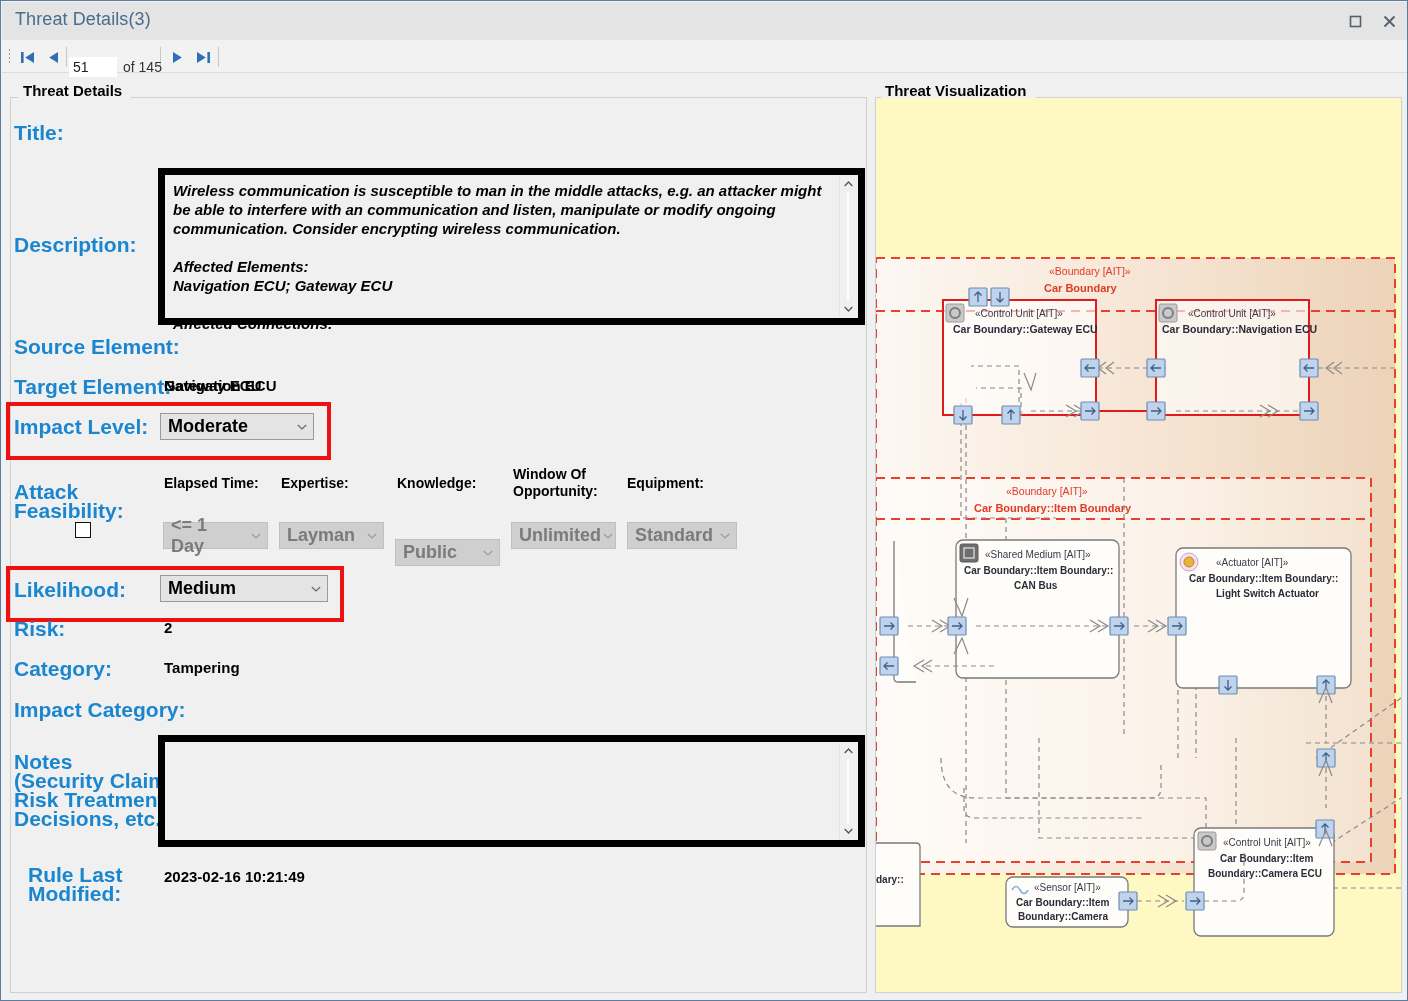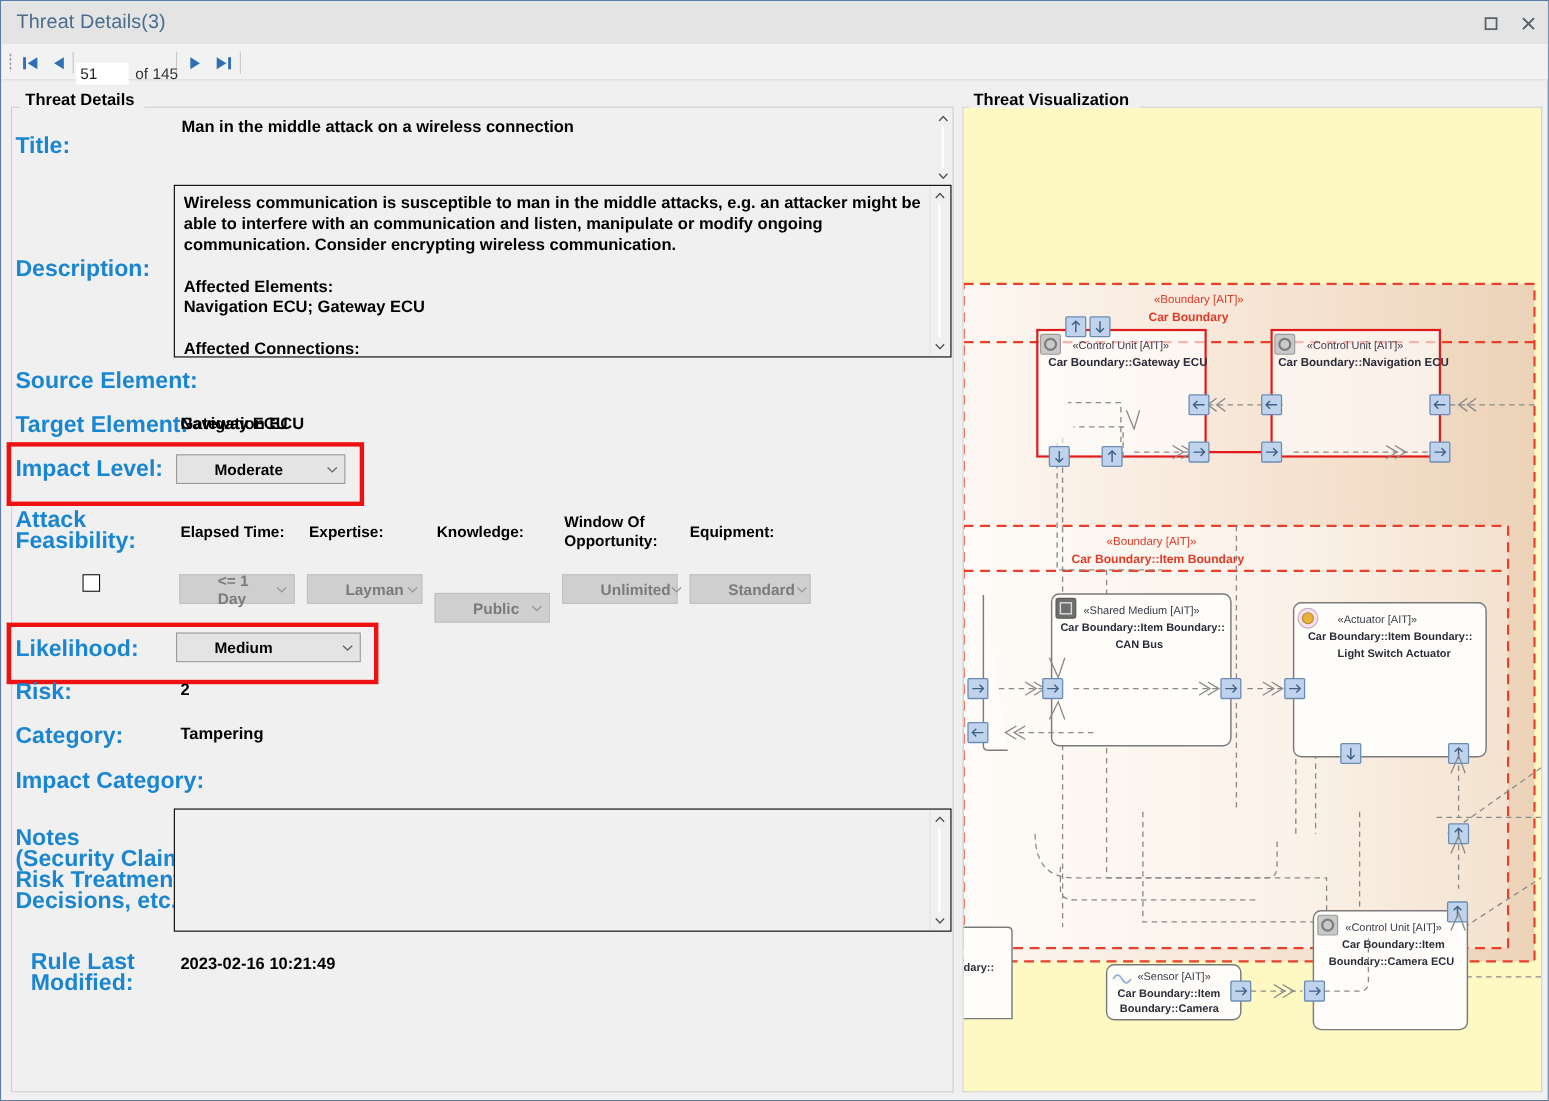--- a/index.html
+++ b/index.html
@@ -75,21 +75,21 @@
     line-height:19px;
   }
   .val{
     position:absolute;color:#000;font-size:15px;font-weight:bold;
   }
   .hdr{
     position:absolute;color:#000;font-size:14px;font-weight:bold;line-height:17px;
   }
   
   .textbox{
-    position:absolute;background:#f0f0f0;border:1px solid #000000;box-sizing:border-box;
+    position:absolute;background:#f0f0f0;border:7px solid #000000;box-sizing:border-box;font-style:italic;
   }
   .tb-inner{
     position:absolute;left:8px;top:6px;right:22px;
     font-size:15px;font-weight:bold;color:#000;line-height:19px;white-space:pre-wrap;
   }
   .vscroll{
     position:absolute;right:1px;top:1px;bottom:1px;width:17px;background:#f0f0f0;
     border-left:1px solid #e2e2e2;
   }
   .vscroll .arr{position:absolute;left:0;width:17px;height:14px;display:flex;align-items:center;justify-content:center;color:#555;font-size:10px;}
@@ -101,21 +101,21 @@
   .titlefield{
     position:absolute;left:157px;top:99px;width:707px;height:68px;
     background:#f0f0f0;box-sizing:border-box;
   }
   
   .combo{
     position:absolute;height:27px;box-sizing:border-box;
     background:#e1e1e1;border:1px solid #a0a0a0;
     display:flex;align-items:center;
   }
-  .combo .ctext{padding-left:7px;font-size:14px;font-weight:bold;color:#000;flex:1;margin-left:27px;}
+  .combo .ctext{padding-left:7px;font-size:18px;font-weight:bold;color:#000;flex:1;}
   .combo .carr{width:22px;display:flex;align-items:center;justify-content:center;color:#666;font-size:11px;}
   .combo.dis{background:#cfcfcf;border:1px solid #c0c0c0;}
   .combo.dis .ctext{color:#7b7b7b;}
   .combo.dis .carr{color:#9a9a9a;}
   .combo.enabled{background:#e4e4e4;border:1px solid #9a9a9a;}
   .chk{
     position:absolute;width:16px;height:16px;background:#fff;border:1px solid #111;box-sizing:border-box;
   }
   .hl{
     position:absolute;border:4px solid #ee1111;box-sizing:border-box;
@@ -178,36 +178,20 @@
   </div>
   <input class="page-input" value="51" style="">
   <div class="page-of">of 145</div>
 
   <div class="groupbox gb-left"></div>
   <div class="gb-left-topline-l"></div>
   <div class="gb-left-topline-r"></div>
   <div class="gb-left-title">Threat Details</div>
 
   <div class="lbl" style="left:13px;top:122px;">Title:</div>
-  <div class="titlefield">
-    <div style="position:absolute;left:7px;top:7px;font-size:15px;font-weight:bold;color:#000;">Man in the middle attack on a wireless connection</div>
-    <div class="vscroll" style="right:0;top:0;bottom:0;width:16px;background:#f0f0f0;border-left:none;">
-      <div class="arr up">
-        <svg width="9" height="6" viewBox="0 0 9 6">
-            <path d="M0.7 5 L4.5 1 L8.3 5" stroke="#555" stroke-width="1.3" fill="none"></path>
-          </svg>
-      </div>
-      <div class="track" style="left:7px;top:15px;bottom:15px;width:2px;background:#ffffff;"></div>
-      <div class="arr dn">
-        <svg width="9" height="6" viewBox="0 0 9 6">
-            <path d="M0.7 1 L4.5 5 L8.3 1" stroke="#555" stroke-width="1.3" fill="none"></path>
-          </svg>
-      </div>
-    </div>
-  </div>
 
   <div class="lbl" style="left:13px;top:234px;">Description:</div>
   <div class="textbox" style="left:157px;top:167px;width:707px;height:157px;">
     <div class="tb-inner">Wireless communication is susceptible to man in the middle attacks, e.g. an attacker might be able to interfere with an communication and listen, manipulate or modify ongoing communication. Consider encrypting wireless communication.
 
 Affected Elements:
 Navigation ECU; Gateway ECU
 
 Affected Connections:</div>
     <div class="vscroll">
@@ -235,21 +219,21 @@
   <div class="lbl" style="left:13px;top:416px;">Impact Level:</div>
   <div class="combo enabled" style="left:159px;top:412px;width:154px;">
     <span class="ctext">Moderate</span>
     <span class="carr">
       <svg width="10" height="6" viewBox="0 0 10 6">
           <path d="M0.8 1 L5 5 L9.2 1" stroke="#666" stroke-width="1.2" fill="none"></path>
         </svg>
     </span>
   </div>
 
-  <div class="lbl" style="left:13px;top:462px;white-space:pre;">Attack
+  <div class="lbl" style="left:13px;top:481px;white-space:pre;">Attack
 Feasibility:</div>
   <div class="chk" style="left:74px;top:521px;"></div>
 
   <div class="hdr" style="left:163px;top:474px;white-space:pre;text-align:right;">Elapsed Time:</div>
   <div class="hdr" style="left:280px;top:474px;white-space:pre;">Expertise:</div>
   <div class="hdr" style="left:396px;top:474px;white-space:pre;">Knowledge:</div>
   <div class="hdr" style="left:512px;top:465px;white-space:pre;">Window Of
 Opportunity:</div>
   <div class="hdr" style="left:626px;top:474px;white-space:pre;">Equipment:</div>
 

